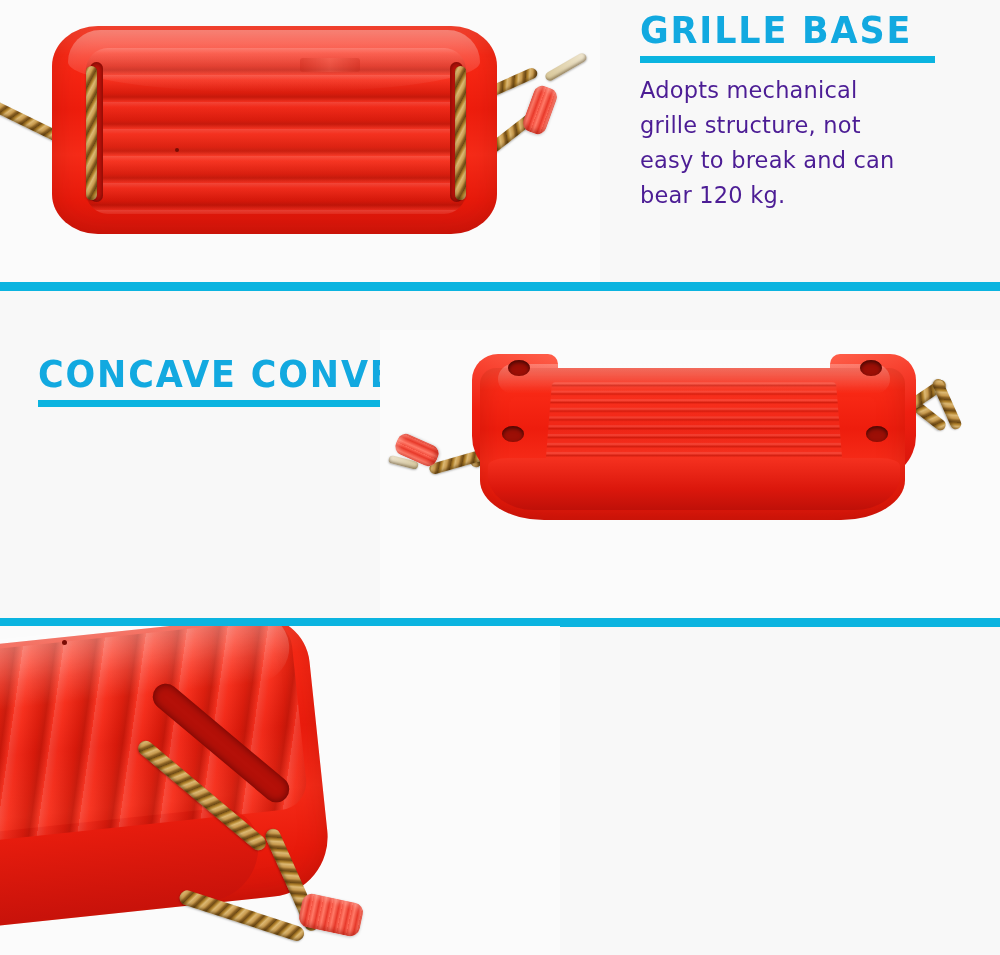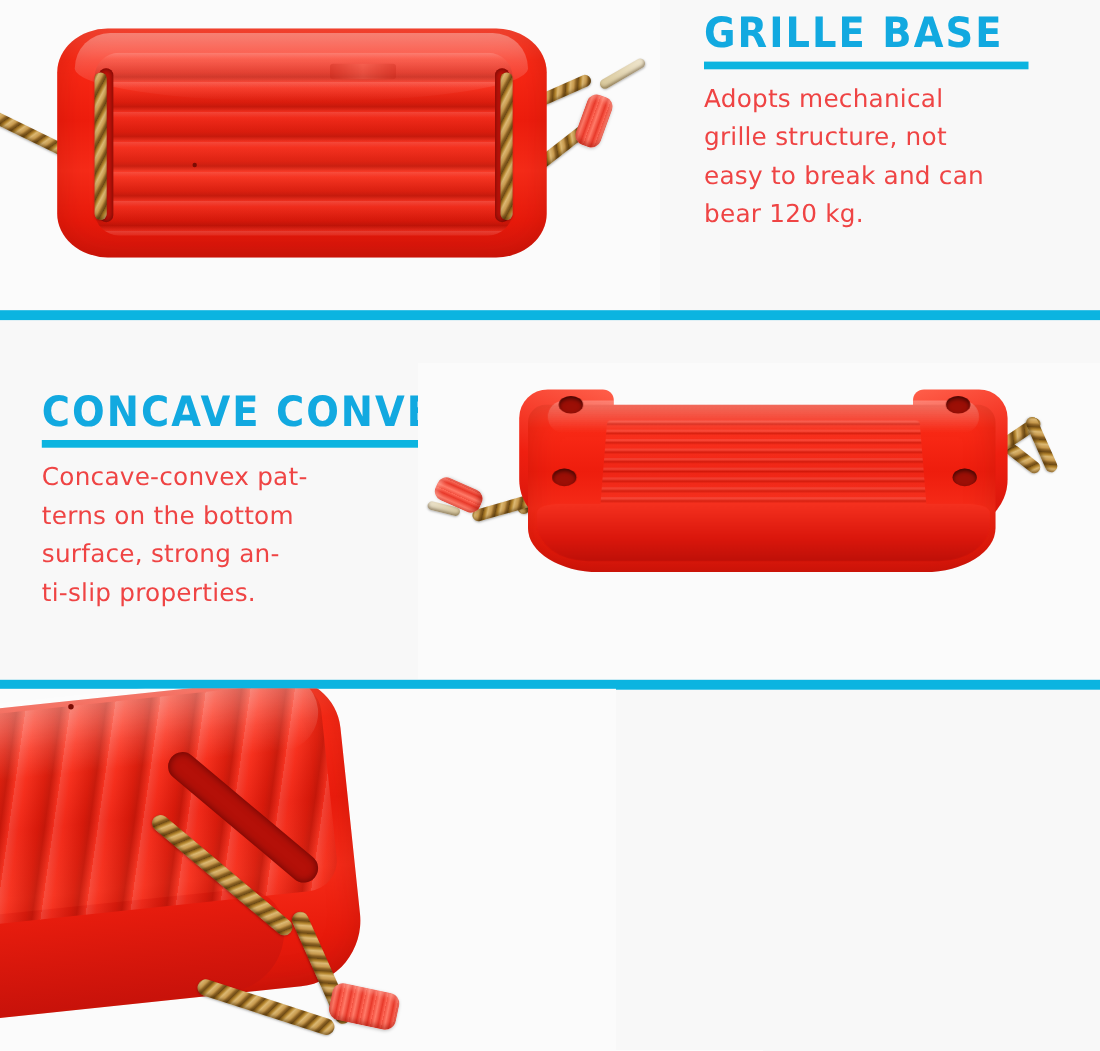--- a/index.html
+++ b/index.html
@@ -41,21 +41,21 @@
     transform: scaleX(0.92);
     transform-origin: left center;
     margin: 0;
   }
   .heading-rule {
     height: 7px;
     background: #0bb4e0;
     margin-top: 4px;
   }
   .feature-body {
-    color: #ef4444;
+    color: #4c1d95;
     font-family: "DejaVu Sans", "Liberation Sans", sans-serif;
     font-size: 22.5px;
     line-height: 35px;
     letter-spacing: 0.2px;
     margin: 10px 0 0 0;
     white-space: pre-line;
   }
 
   #text-grille-base   { left: 640px; top: 8px;   width: 320px; }
   #text-grille-base .heading-rule { width: 295px; }
@@ -296,24 +296,20 @@
 grille structure, not
 easy to break and can
 bear 120 kg.</p>
   </div>
 
   <div class="divider" id="divider-1"></div>
 
   <div class="text-block" id="text-concave-convex">
     <h2 class="feature-heading">CONCAVE CONVEX</h2>
     <div class="heading-rule"></div>
-    <p class="feature-body">Concave-convex pat-
-terns on the bottom
-surface, strong an-
-ti-slip properties.</p>
   </div>
 
   <div class="photo" id="photo-concave-convex">
     <div class="photo-stage">
       <div class="rope" id="p2-rope-la"></div>
       <div class="rope" id="p2-rope-lb"></div>
       <div class="rope" id="p2-rope-ra"></div>
       <div class="rope" id="p2-rope-rb"></div>
       <div class="rope" id="p2-rope-rc"></div>
       <div class="rope" id="p2-tail"></div>

